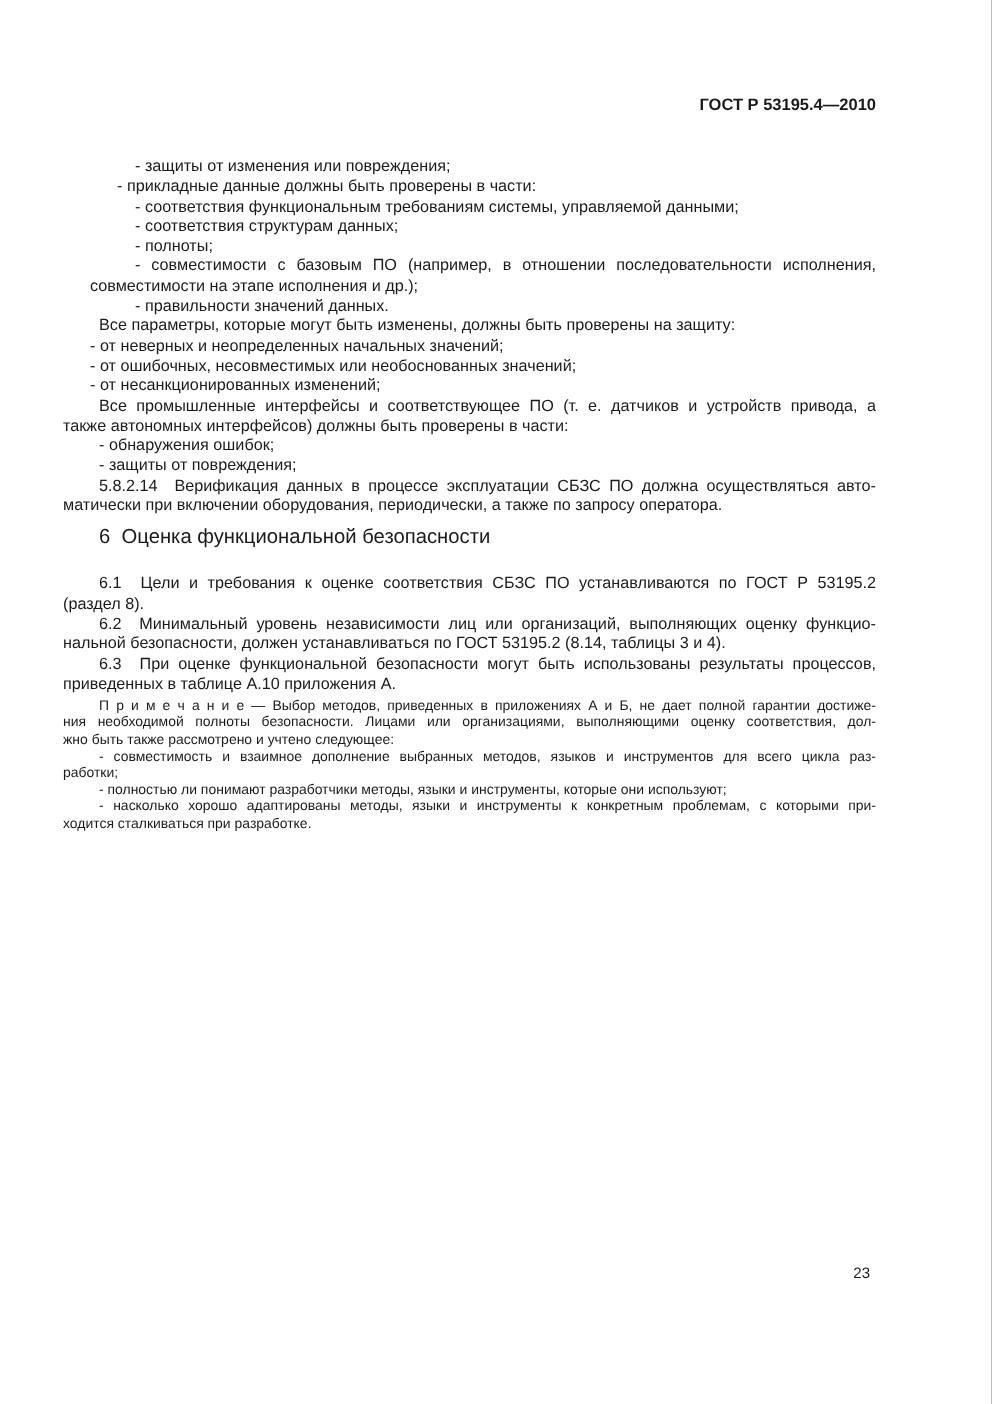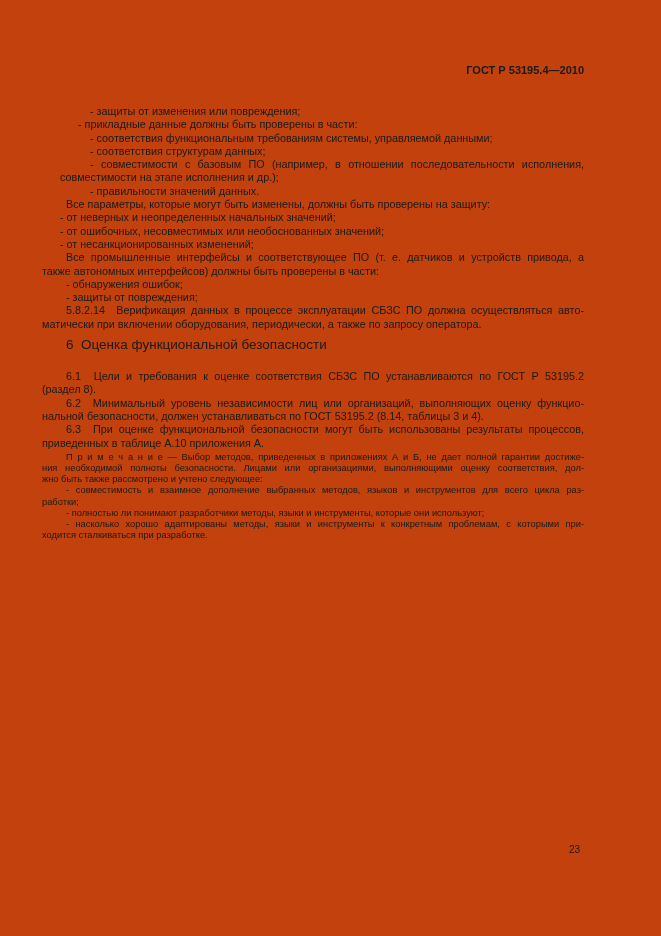--- a/index.html
+++ b/index.html
@@ -1,18 +1,18 @@
 <!DOCTYPE html>
 <html><head>
 <meta charset="utf-8">
 <style>
   html,body { margin:0; padding:0; background:#888; }
   .page {
     position:relative; width:661px; height:936px; margin:0 auto;
-    background:#c2410c; color:#1b1b1b;
+    background:#ffffff; color:#1b1b1b;
     font-family:"Liberation Sans", sans-serif;
     overflow:hidden;
   }
   .col { position:absolute; left:42px; top:0; width:542px; }
   .hdr {
     margin-top:64px; text-align:right;
     font-weight:bold; font-size:11px; line-height:13px; white-space:pre;
   }
   .body-block { margin-top:28px; font-size:10.8px; line-height:13.3px; }
   .sect { margin-top:16px; font-size:10.8px; line-height:13.3px; }
@@ -38,20 +38,21 @@
 <div class="page">
   <div class="col">
 
     <div class="hdr">ГОСТ Р 53195.4—2010</div>
 
     <div class="body-block">
       <div class="line i48">- защиты от изменения или повреждения;</div>
       <div class="line i36">- прикладные данные должны быть проверены в части:</div>
       <div class="line i48">- соответствия функциональным требованиям системы, управляемой данными;</div>
       <div class="line i48">- соответствия структурам данных;</div>
+      <div class="line i48">- полноты;</div>
       <div class="line i48 j">- совместимости с базовым ПО (например, в отношении последовательности исполнения,</div>
       <div class="line i18">совместимости на этапе исполнения и др.);</div>
       <div class="line i48">- правильности значений данных.</div>
       <div class="line i24">Все параметры, которые могут быть изменены, должны быть проверены на защиту:</div>
       <div class="line i18">- от неверных и неопределенных начальных значений;</div>
       <div class="line i18">- от ошибочных, несовместимых или необоснованных значений;</div>
       <div class="line i18">- от несанкционированных изменений;</div>
       <div class="line i24 j">Все промышленные интерфейсы и соответствующее ПО (т. е. датчиков и устройств привода, а</div>
       <div class="line">также автономных интерфейсов) должны быть проверены в части:</div>
       <div class="line i24">- обнаружения ошибок;</div>

